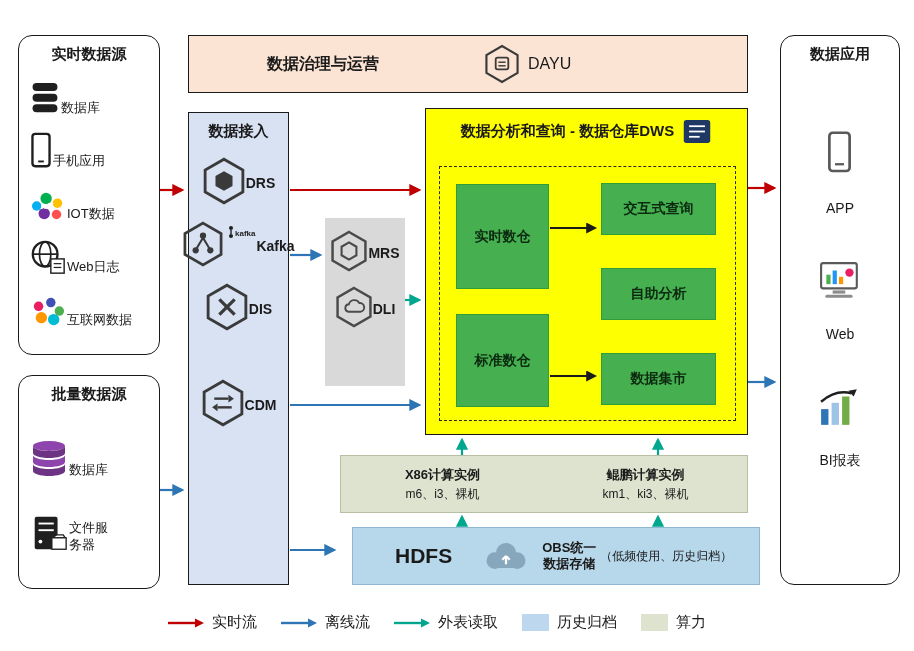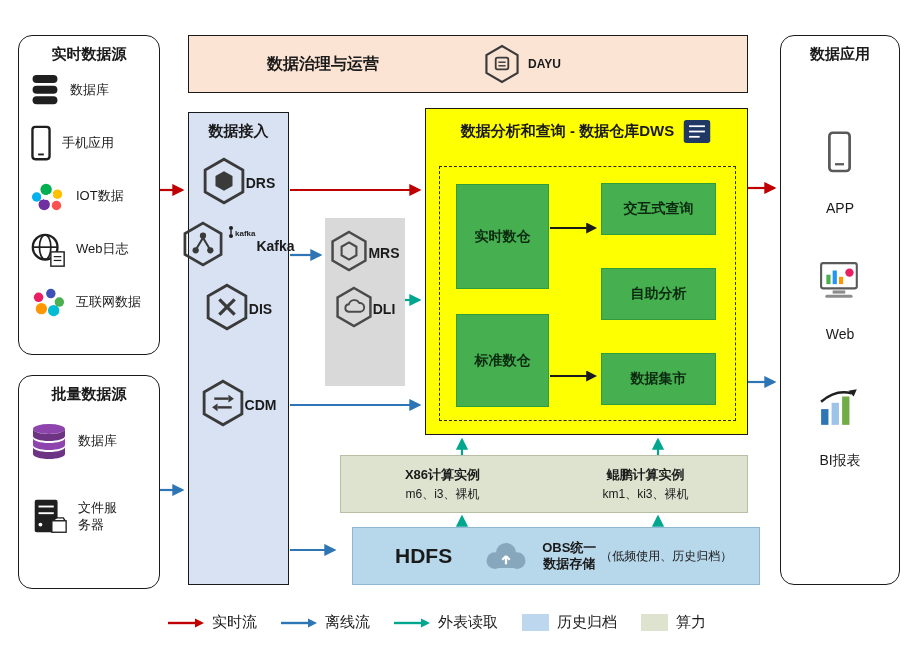--- a/index.html
+++ b/index.html
@@ -3,28 +3,28 @@
 <meta charset="utf-8">
 <style>
   *{margin:0;padding:0;box-sizing:border-box}
   body{background:#fff}
   .canvas{position:relative;width:914px;height:651px;background:#fff;
     font-family:"Liberation Sans","DejaVu Sans",sans-serif;color:#1a1a1a;overflow:hidden}
   .overlay{position:absolute;left:0;top:0;z-index:6;pointer-events:none}
   .box{position:absolute;border:1.6px solid #1a1a1a;background:#fff}
   .rounded{border-radius:14px}
   .panel-title{font-weight:bold;font-size:15px;text-align:center;padding-top:9px}
-  .src-item{display:flex;align-items:center;gap:9px;padding-left:10px;padding-right:4px;height:53px}
+  .src-item{display:flex;align-items:flex-end;gap:0;padding-left:10px;padding-right:4px;height:53px}
   .src-item .lbl{font-size:13px;line-height:1.3}
   .batch-item{height:75px}
   
   .gov{display:flex;align-items:center;background:#fce4d4}
   .gov-title{font-weight:bold;font-size:16px;margin-left:78px}
   .dayu{display:flex;align-items:center;gap:8px;margin-left:105px}
-  .dayu-name{font-weight:bold;font-size:12px}
+  .dayu-name{font-weight:normal;font-size:16px}
   
   .ingest{background:#d9e2f3;display:flex;flex-direction:column;align-items:center}
   .svc{display:flex;align-items:center;margin-top:16px}
   .svc-name{font-weight:bold;font-size:14px;margin-top:4px}
   .svc-icon-row{display:flex;align-items:flex-start}
   
   .grays{background:#d9d9d9;display:flex;flex-direction:column;align-items:center;border:none}
   
   .dws{background:#feff00}
   .dws-title-row{display:flex;align-items:center;justify-content:center;gap:8px;padding-top:9px;position:relative;z-index:3}

